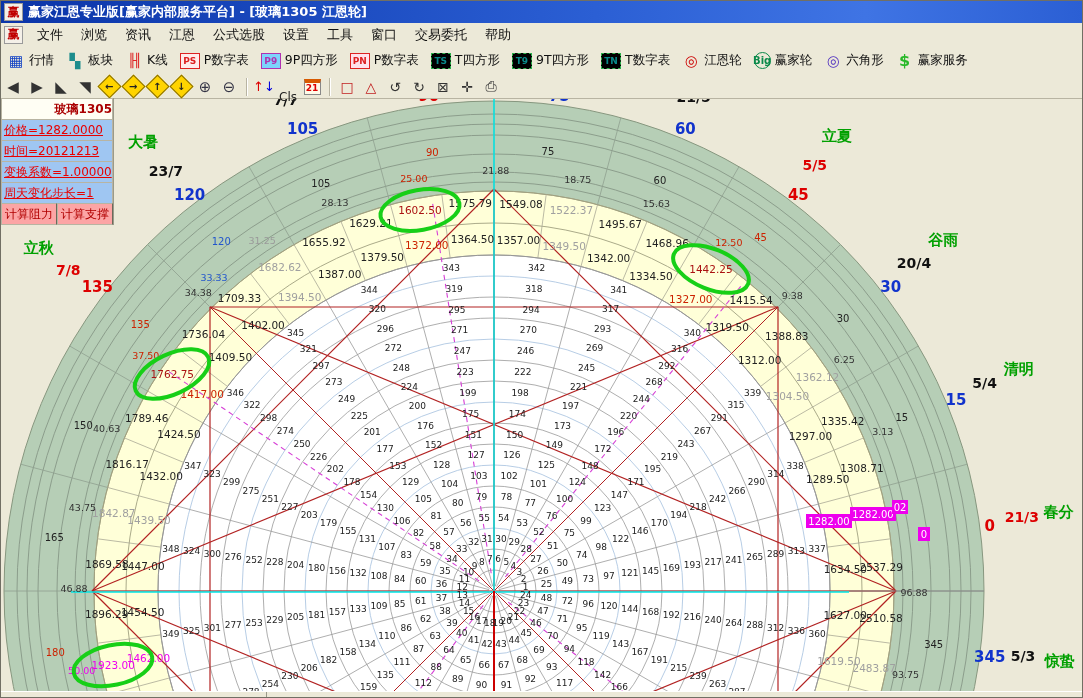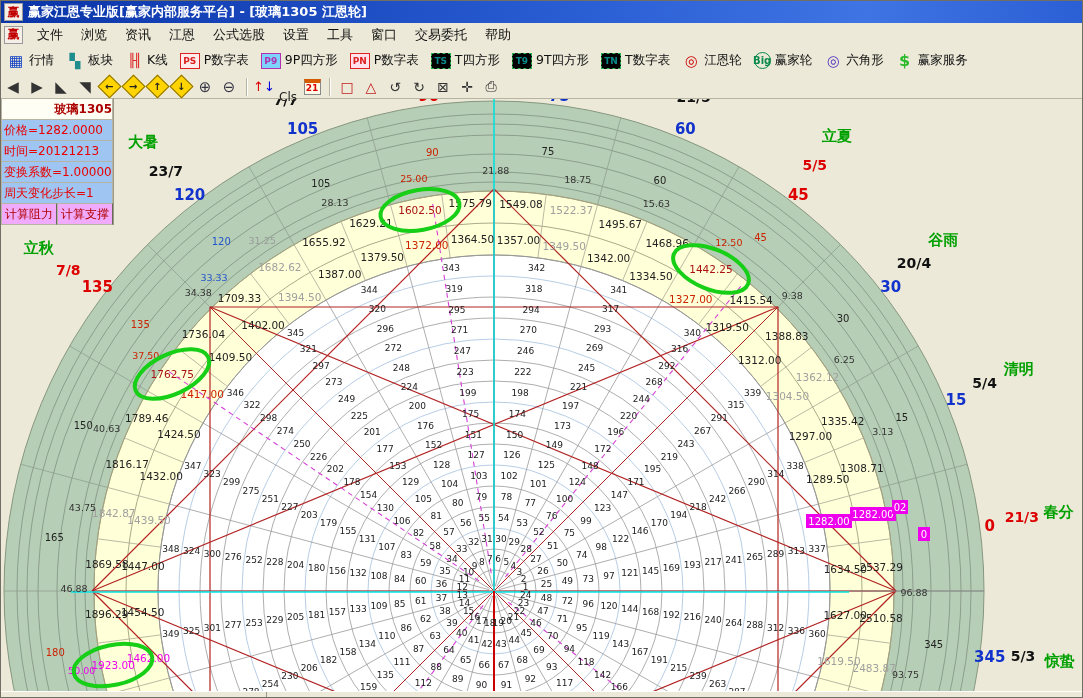--- a/index.html
+++ b/index.html
@@ -41,23 +41,23 @@
   .sep{width:1px;height:18px;background:#b8b4a2;margin:0 5px;box-shadow:1px 0 0 #fff;}
   .mag{font-size:15px;color:#334;}
   .cls-label{font-size:12px;color:#222;margin-top:20px;}
   .cal{width:17px;height:16px;border:1px solid #888;background:#fffbe8;color:#d00;font-size:9px;font-weight:bold;
     display:inline-flex;align-items:center;justify-content:center;border-top:4px solid #d85a00;box-sizing:border-box;}
   .shape-red{color:#c02020;font-size:14px;}
   .shape-dark{color:#333;font-size:14px;}
   
   #panel{position:absolute;left:0;top:97px;width:112px;z-index:5;font-size:12px;border-right:1px solid #9a9a8a;}
   .p-head{height:20px;background:#fffef4;color:#aa0000;font-weight:bold;text-align:right;line-height:20px;border:1px solid #b8b4a2;border-bottom:none;}
-  .p-row{height:20px;background:#9fc6f2;color:#e80000;line-height:20px;padding-left:2px;border:1px solid #b8b4a2;border-bottom:none;white-space:nowrap;overflow:hidden;}
+  .p-row{height:20px;background:#9fc6f2;color:#e80000;line-height:20px;padding-left:2px;border:1px solid #b8b4a2;border-bottom:none;white-space:nowrap;overflow:hidden;text-decoration:underline;}
   .p-btns{display:flex;}
-  .p-btn{flex:1;height:20px;background:#f0abfc;color:#b00000;text-align:center;line-height:20px;
+  .p-btn{flex:1;height:20px;background:#fca5a5;color:#b00000;text-align:center;line-height:20px;
     border:1px solid #b8b4a2;border-right-color:#6a6a5a;cursor:default;white-space:nowrap;overflow:hidden;}
   
   #wheel-wrap{position:absolute;left:0;top:0;width:1083px;height:698px;}
   
   #statusbar{position:absolute;left:0;top:690px;width:100%;height:8px;background:#ece9d8;border-top:1px solid #fff;display:flex;}
   #statusbar .cell1{width:265px;border-right:1px solid #9a9a8a;}
   #statusbar .cell2{flex:1;}
 </style>
 </head>
 <body>

